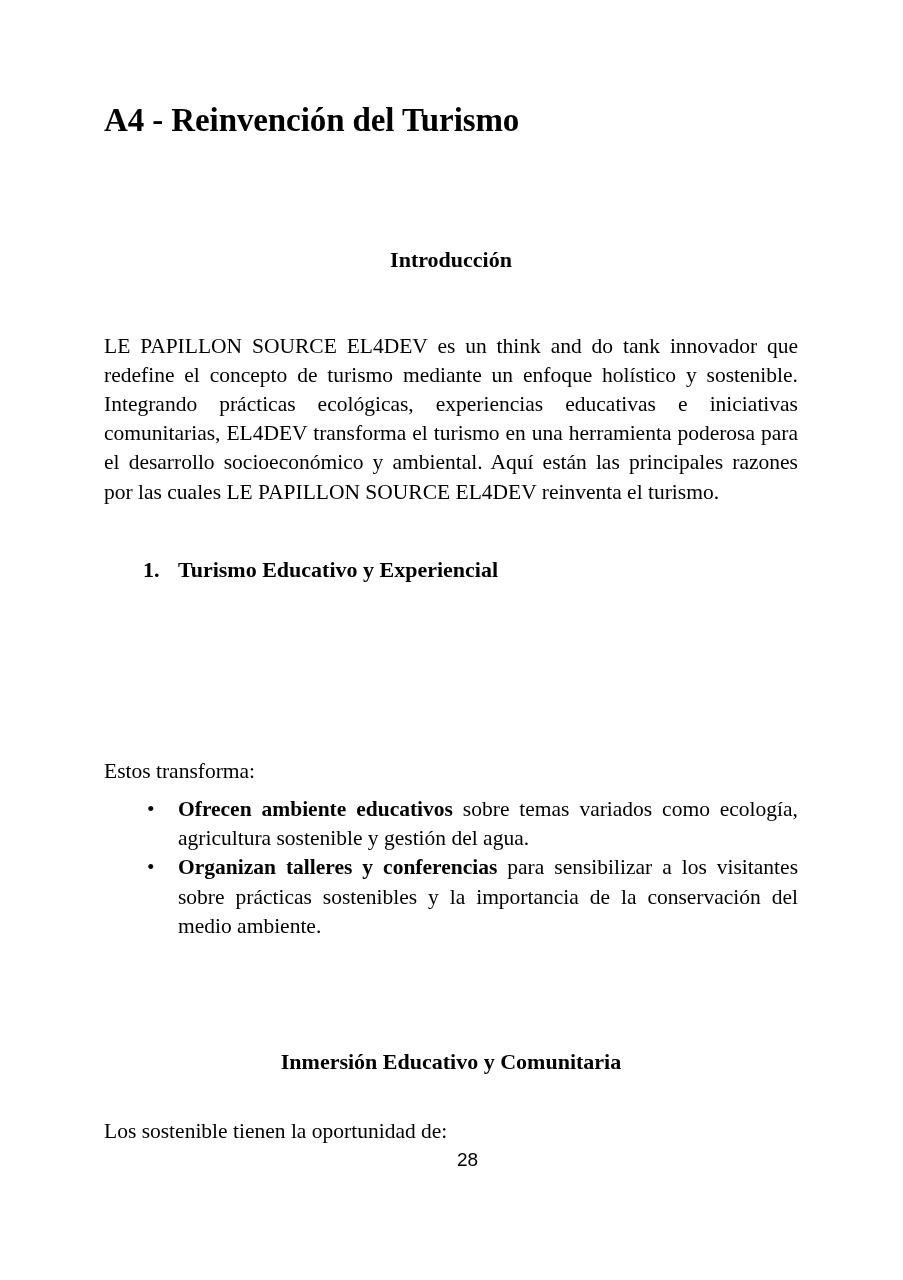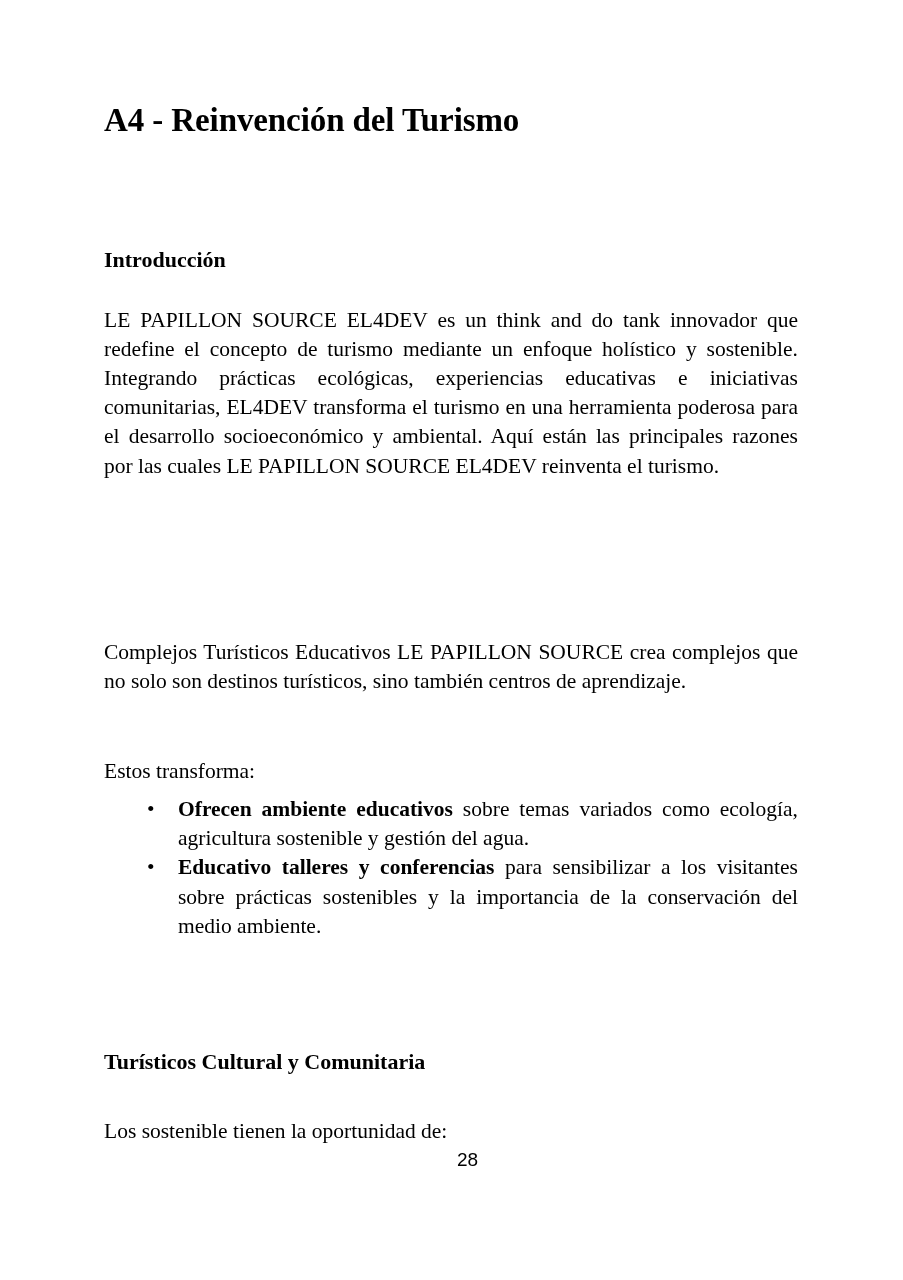--- a/index.html
+++ b/index.html
@@ -38,21 +38,21 @@
   }
 
   
   .heading {
     position: absolute;
     left: 104px;
     width: 694px;
     font-size: 22px;
     font-weight: bold;
     line-height: 28px;
-    text-align: left;
+    text-align: center;
     margin-top: 14px;
   }
 
   #heading-introduccion { top: 232px; }
   #heading-inmersion    { top: 1034px; }
 
   
   .para {
     position: absolute;
     left: 104px;
@@ -61,21 +61,21 @@
     line-height: 29.2px;
     text-align: justify;
     text-justify: inter-word;
     hyphens: none;
   }
 
   .para.last-line-natural {
     text-align-last: left;
   }
 
-  #para-intro     { top: 284px; }
+  #para-intro     { top: 310px; }
   #para-complejos { top: 616px; }
   #para-estos     { top: 735px; }
   #para-visitantes{ top: 1095px; }
 
   
   .numbered-item {
     position: absolute;
     left: 104px;
     top: 556px;
     width: 694px;
@@ -138,33 +138,35 @@
 <body>
 
 <div class="page">
 
   <h1 class="doc-title">A4 - Reinvención del Turismo</h1>
 
   <h2 class="heading" id="heading-introduccion">Introducción</h2>
 
   <p class="para last-line-natural" id="para-intro">LE PAPILLON SOURCE EL4DEV es un think and do tank innovador que redefine el concepto de turismo mediante un enfoque holístico y sostenible. Integrando prácticas ecológicas, experiencias educativas e iniciativas comunitarias, EL4DEV transforma el turismo en una herramienta poderosa para el desarrollo socioeconómico y ambiental. Aquí están las principales razones por las cuales LE PAPILLON SOURCE EL4DEV reinventa el turismo.</p>
 
+  <div class="numbered-item">
+    <span class="num-marker">1.</span><span class="num-text">Turismo Educativo y Experiencial</span>
+  </div>
 
-  <p class="para last-line-natural" id="para-complejos">Complejos Turísticos Educativos LE PAPILLON SOURCE crea complejos que no solo son destinos turísticos, sino también centros de aprendizaje.</p>
 
   <p class="para last-line-natural" id="para-estos">Estos transforma:</p>
 
   <ul class="bullet-list">
     <li class="bullet-item">
       <span class="bullet-dot">•</span><b>Ofrecen ambiente educativos</b><span> sobre temas variados como ecología, agricultura sostenible y gestión del agua.</span>
     </li>
     <li class="bullet-item">
-      <span class="bullet-dot">•</span><b>Educativo talleres y conferencias</b><span> para sensibilizar a los visitantes sobre prácticas sostenibles y la importancia de la conservación del medio ambiente.</span>
+      <span class="bullet-dot">•</span><b>Organizan talleres y conferencias</b><span> para sensibilizar a los visitantes sobre prácticas sostenibles y la importancia de la conservación del medio ambiente.</span>
     </li>
   </ul>
 
-  <h2 class="heading" id="heading-inmersion">Turísticos Cultural y Comunitaria</h2>
+  <h2 class="heading" id="heading-inmersion">Inmersión Educativo y Comunitaria</h2>
 
   <p class="para" id="para-visitantes" style="text-align:left;">Los sostenible tienen la oportunidad de:</p>
 
   <div class="page-number">28</div>
 
 </div>
 
 </body></html>

